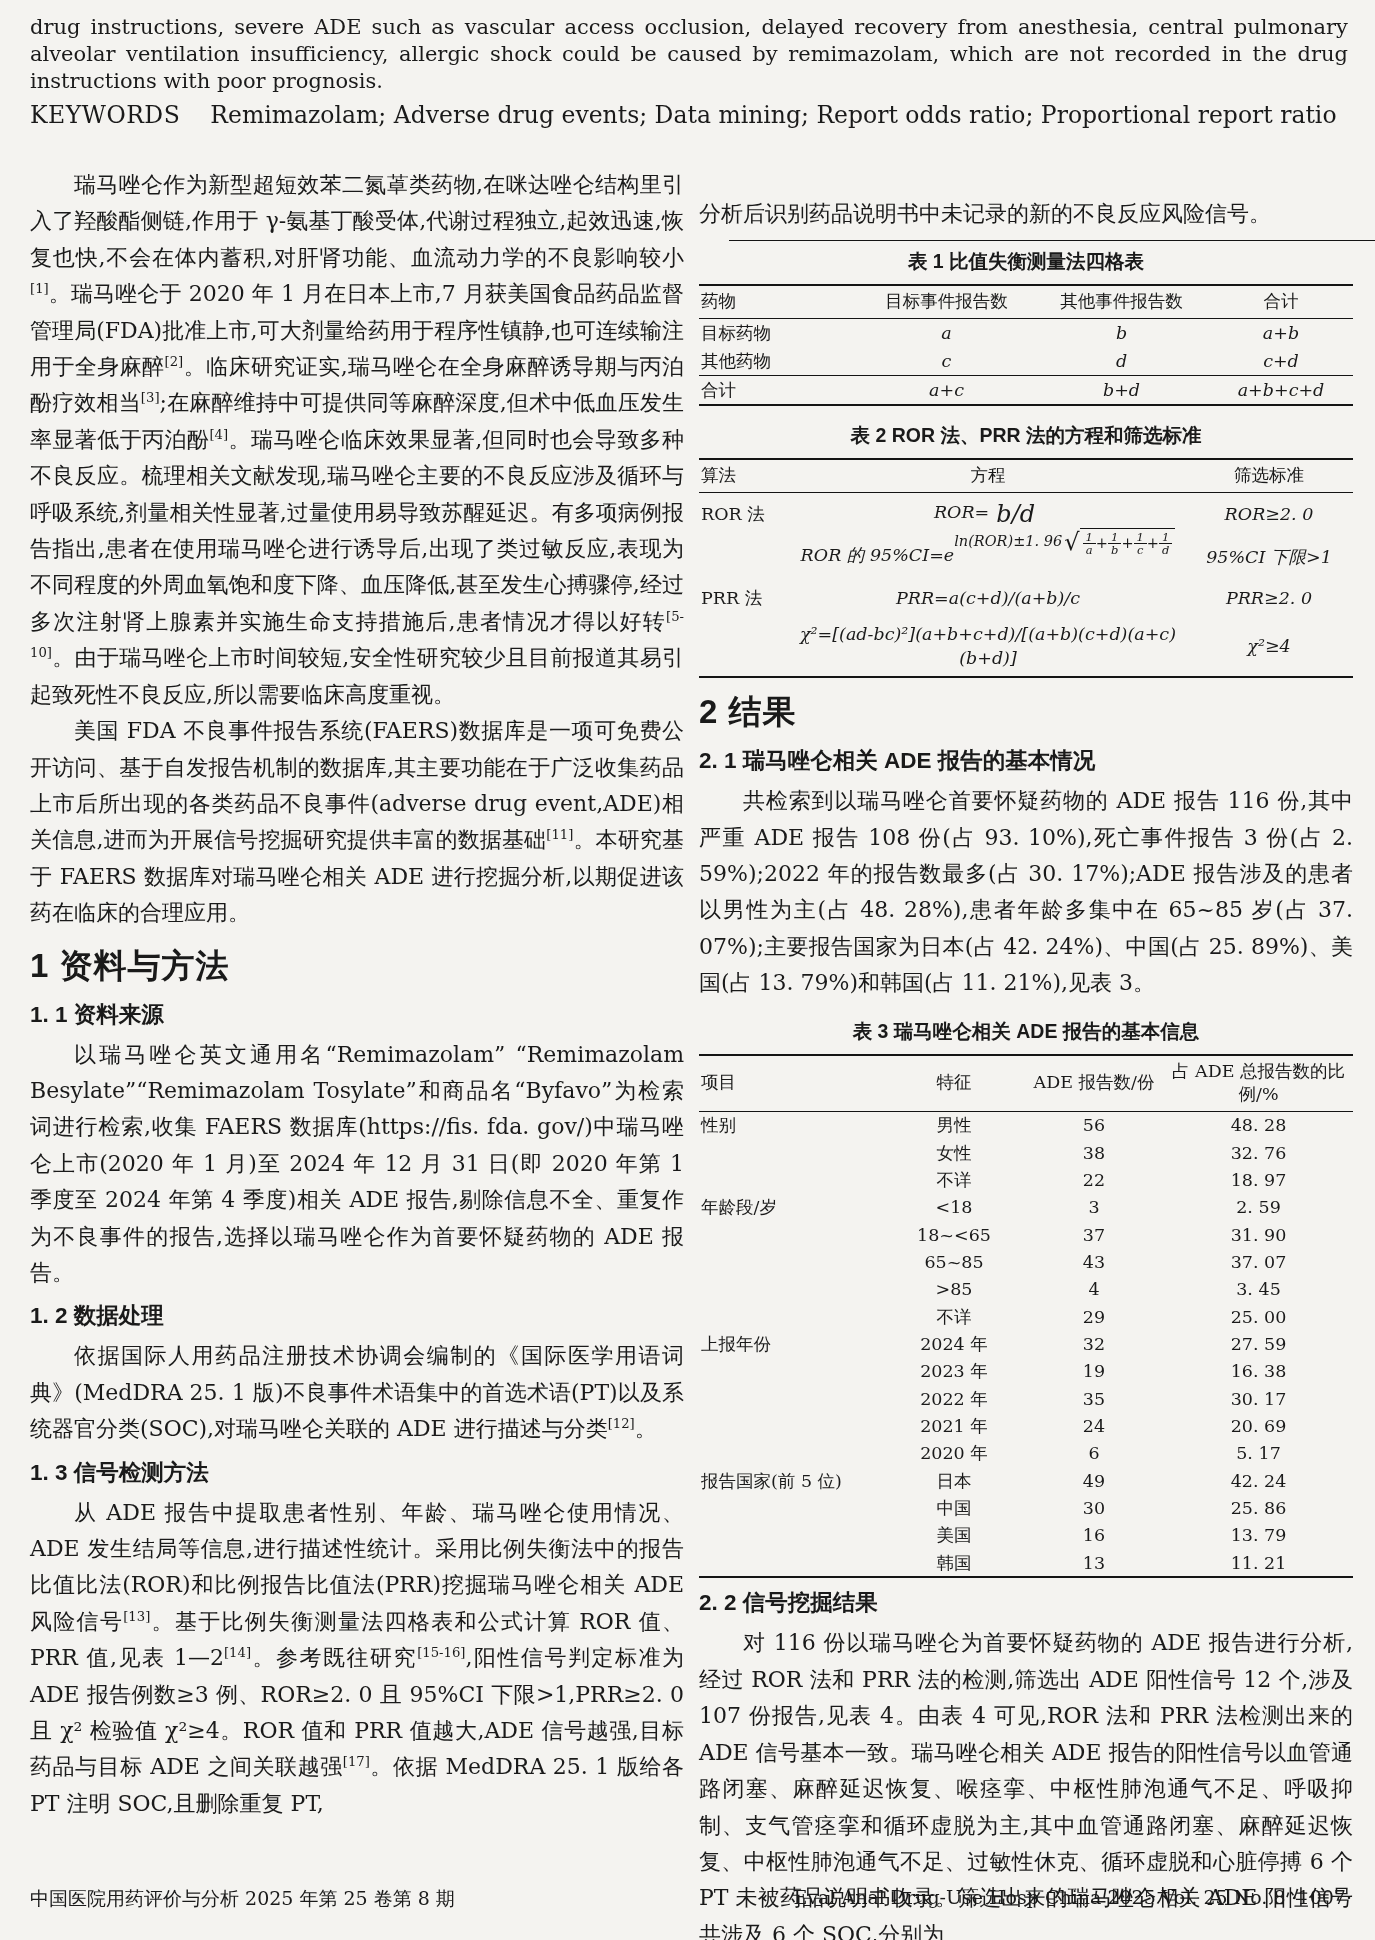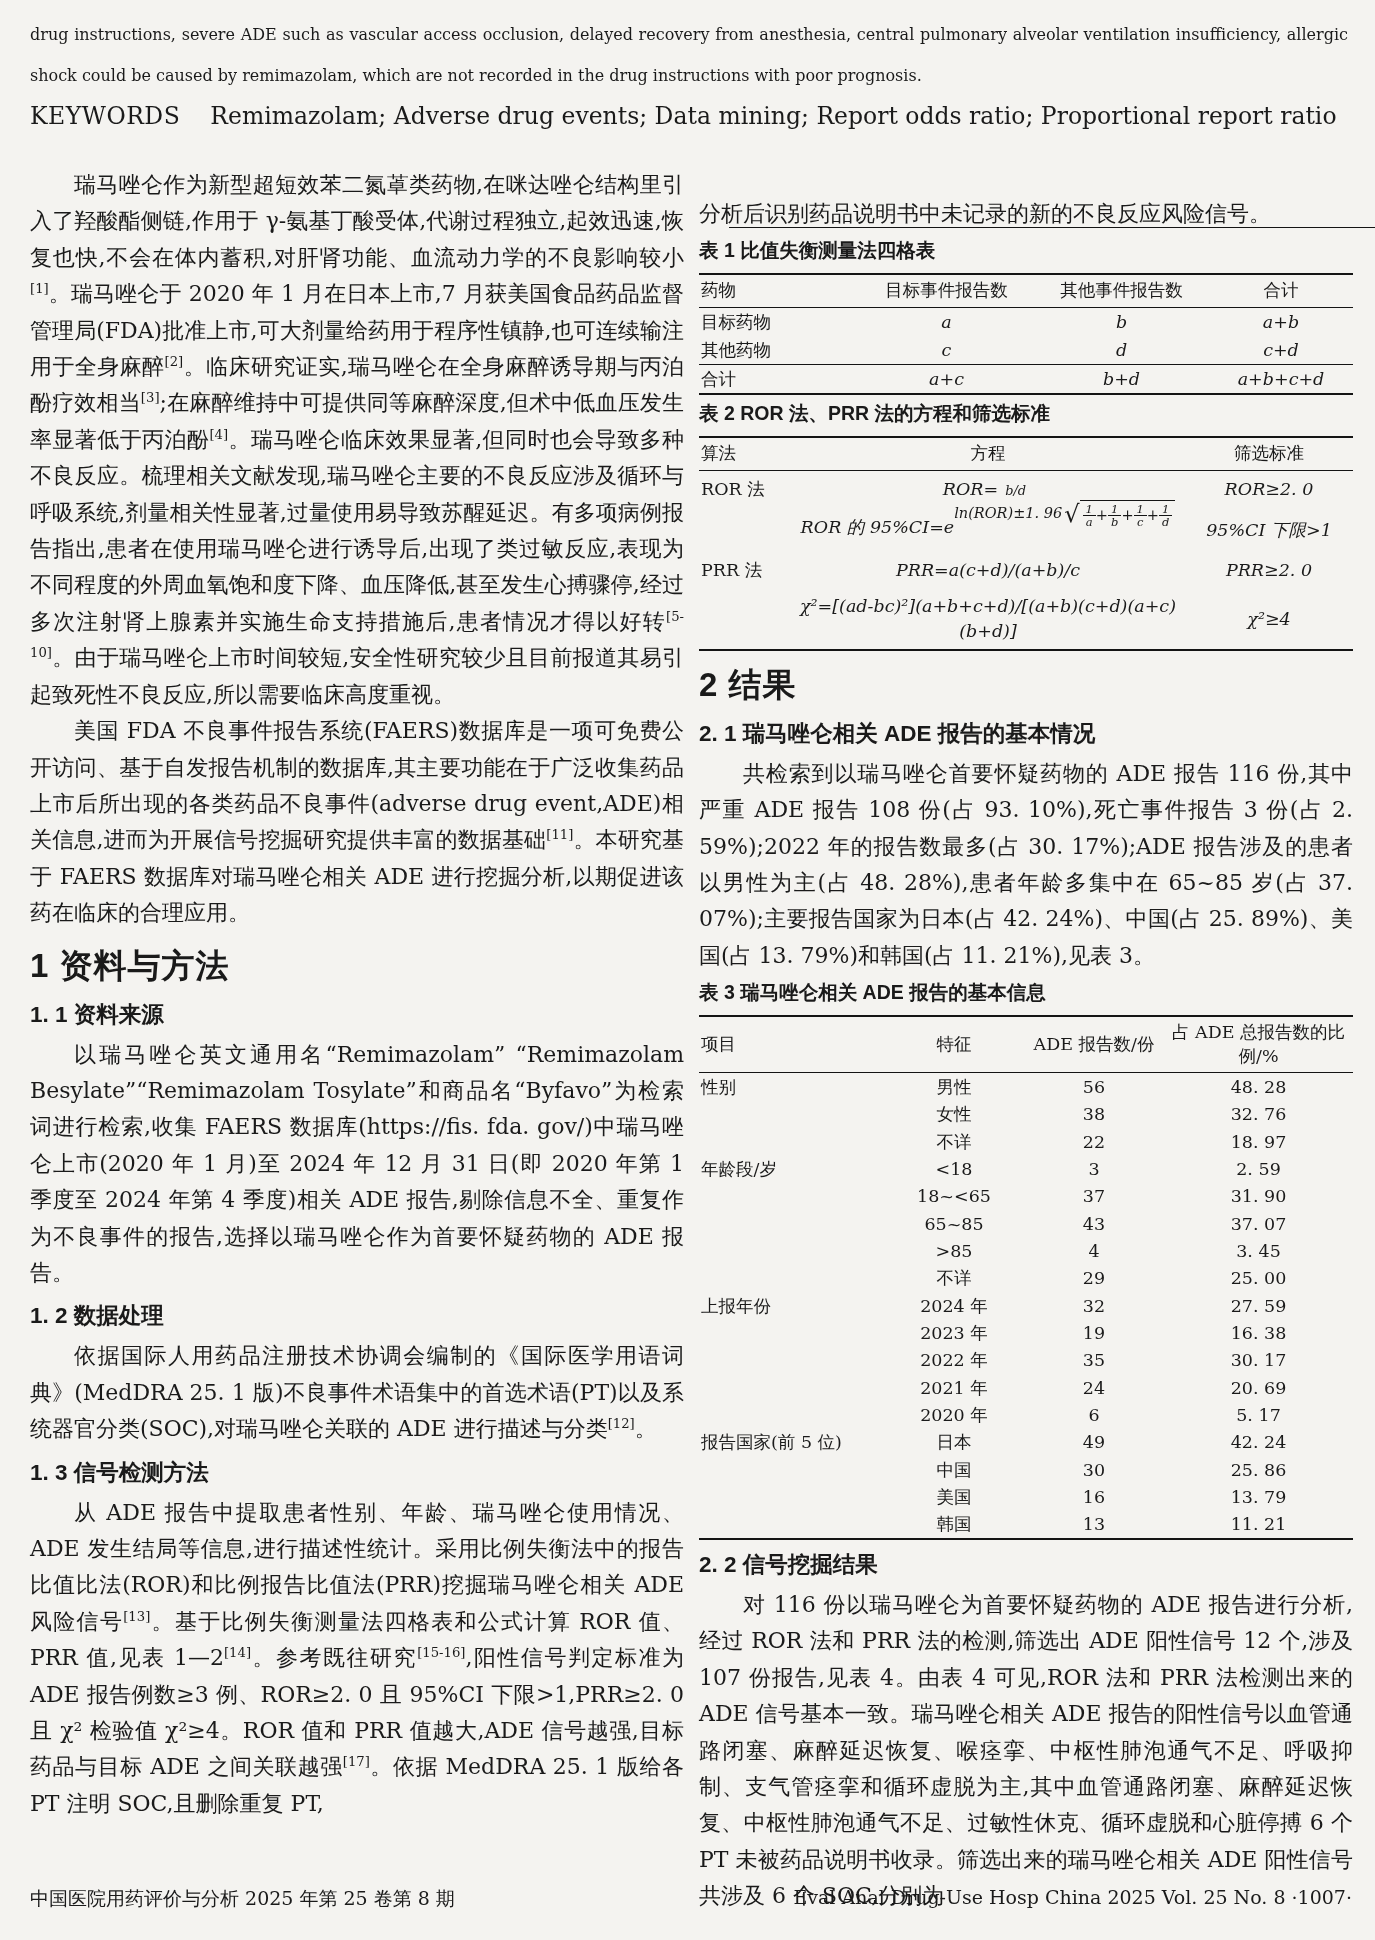--- a/index.html
+++ b/index.html
@@ -1,51 +1,51 @@
 <!DOCTYPE html>
 <html><head>
 <meta charset="utf-8">
 <style>
   html,body{margin:0;padding:0;background:#e9e8e5;}
   .page{position:relative;width:1375px;height:1940px;margin:0 auto;background:#f4f3f0;
         color:#1a1a1a;font-family:"DejaVu Serif","Liberation Serif",serif;overflow:hidden;}
   
   .top{position:absolute;left:30px;top:14px;width:1318px;}
-  .en-para{font-size:16px;line-height:41px;text-align:justify;margin:0;}
+  .en-para{font-size:21px;line-height:27px;text-align:justify;margin:0;}
   .kw-line{font-size:23.5px;line-height:37.5px;margin:2px 0 0;}
   .kw-label{font-weight:normal;margin-right:30px;letter-spacing:0.5px;}
   
   .col{position:absolute;width:654px;}
   .col-left{left:30px;top:167px;}
   .col-right{left:699px;top:196px;}
   p.body{font-size:22px;line-height:36.4px;text-align:justify;margin:0;text-indent:2em;}
   p.noindent{text-indent:0;}
   sup{font-size:0.6em;line-height:0;}
   .h1{font-family:"Liberation Sans","DejaVu Sans",sans-serif;font-weight:bold;
       font-size:33px;margin:12px 0 10px;letter-spacing:1px;}
   .h2{font-family:"Liberation Sans","DejaVu Sans",sans-serif;font-weight:bold;
       font-size:22.5px;margin:9px 0 7px;}
   .cap{font-family:"Liberation Sans","DejaVu Sans",sans-serif;font-weight:bold;
-       font-size:19.5px;text-align:left;margin:5px 0 9px;}
+       font-size:19.5px;text-align:center;margin:16px 0 9px;}
   
   .tbl{width:100%;border-collapse:collapse;border-top:2.6px solid #141414;
        border-bottom:2.6px solid #141414;font-size:17.5px;table-layout:fixed;}
   .tbl th{font-weight:normal;padding:4px 2px;line-height:1.35;text-align:center;}
   .tbl td{padding:2px 2px;line-height:1.38;text-align:center;}
   .tbl thead tr{border-bottom:1.4px solid #141414;}
   .tbl1 th:first-child,.tbl1 td:first-child{text-align:left;}
   .tbl1 tbody tr:last-child{border-top:1.4px solid #141414;}
   .tbl1 tbody td:not(:first-child){font-style:italic;}
   .tbl3 th:first-child,.tbl3 td:first-child{text-align:left;}
   .tbl3 td{padding:1.6px 2px;}
   .tbl2 td{padding:6px 2px;}
   .t2-alg{text-align:left !important;}
   .t2-crit{text-align:center;}
   .formula{font-style:italic;}
-  .frac{display:inline-block;vertical-align:middle;text-align:center;line-height:1.15;font-size:13px;}
+  .frac{display:inline-block;vertical-align:middle;text-align:center;line-height:1.15;font-size:24px;}
   .frac .top{display:block;border-bottom:1.3px solid #141414;padding:0 7px 2px;}
   .frac .bot{display:block;padding:2px 7px 0;}
   .ci-exp{display:inline-block;transform:translateY(-15px);font-size:14.5px;white-space:nowrap;}
   .rad{font-size:24px;font-style:normal;vertical-align:-4px;margin-left:2px;}
   .radicand{display:inline-block;border-top:1.2px solid #141414;padding:2px 3px 0;vertical-align:middle;}
   .mfrac{display:inline-block;vertical-align:middle;text-align:center;font-size:11.5px;line-height:1.05;}
   .mfrac .mn{display:block;border-bottom:0.9px solid #141414;padding:0 3px;}
   .mfrac .md{display:block;padding:0 3px;}
   .footer{position:absolute;left:30px;width:1322px;top:1886px;display:flex;
           justify-content:space-between;font-size:19px;}

